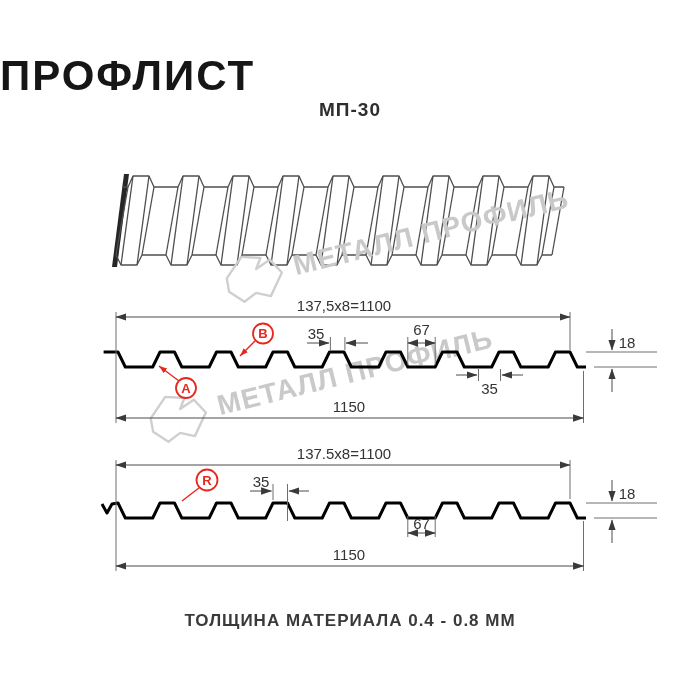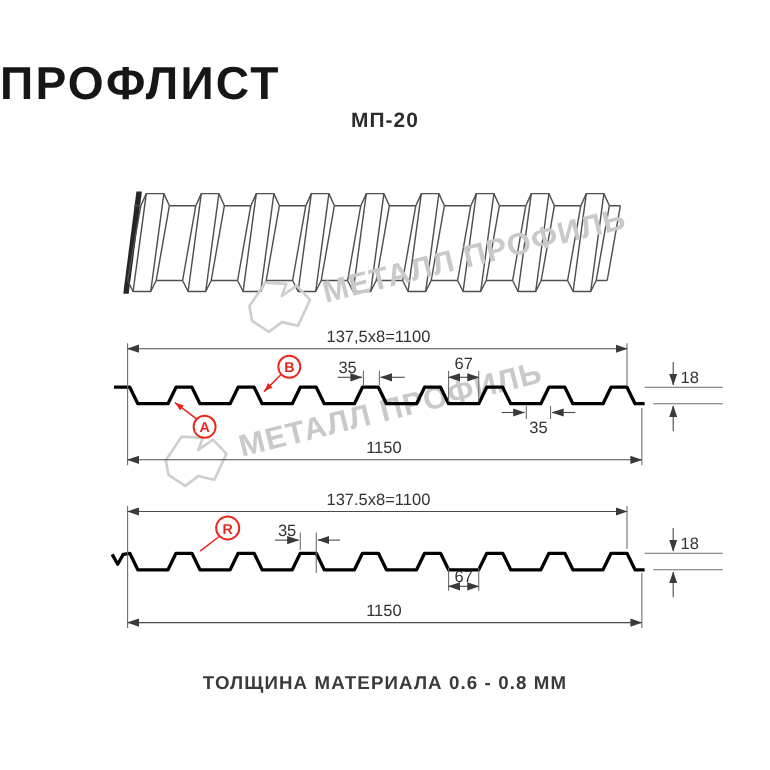--- a/index.html
+++ b/index.html
@@ -28,21 +28,21 @@
   .redtext{fill:#e6281e;font-size:13px;font-weight:700;text-anchor:middle;}
   .footer{position:absolute;top:611px;left:0;width:700px;text-align:center;
           font-size:17px;font-weight:600;letter-spacing:1px;color:#3a3a3a;}
 </style>
 </head>
 <body>
 
 <div class="stage">
 
   <div class="title">ПРОФЛИСТ</div>
-  <div class="subtitle">МП-20</div>
+  <div class="subtitle">МП-30</div>
 
   <svg class="sheet3d" viewBox="0 0 478 120">
     <defs>
       <g id="rib3d">
         <path class="s3" d="M0 32 L5 21 L21 21 L26 32"></path>
         <path class="s3" d="M0 32 L-12 100"></path>
         <path class="s3" d="M5 21 L-7 110"></path>
         <path class="s3" d="M21 21 L9 110"></path>
         <path class="s3" d="M26 32 L14 100"></path>
         <path class="s3" d="M-12 100 L-7 110 L9 110 L14 100"></path>
@@ -158,14 +158,14 @@
       <line class="ext" x1="435.2" y1="516" x2="435.2" y2="537"></line>
       <line class="dim" x1="407.8" y1="533" x2="435.2" y2="533" marker-start="url(#mA)" marker-end="url(#mA)"></line>
       <text class="dimtext" x="421.5" y="529">67</text>
 
       <line class="ext" x1="583.5" y1="521" x2="583.5" y2="571"></line>
       <line class="dim" x1="116" y1="566" x2="583.5" y2="566" marker-start="url(#mA)" marker-end="url(#mA)"></line>
       <text class="dimtext" x="349" y="560">1150</text>
     </g>
   </svg>
 
-  <div class="footer">ТОЛЩИНА МАТЕРИАЛА 0.6 - 0.8 ММ</div>
+  <div class="footer">ТОЛЩИНА МАТЕРИАЛА 0.4 - 0.8 ММ</div>
 </div>
 
 </body></html>

